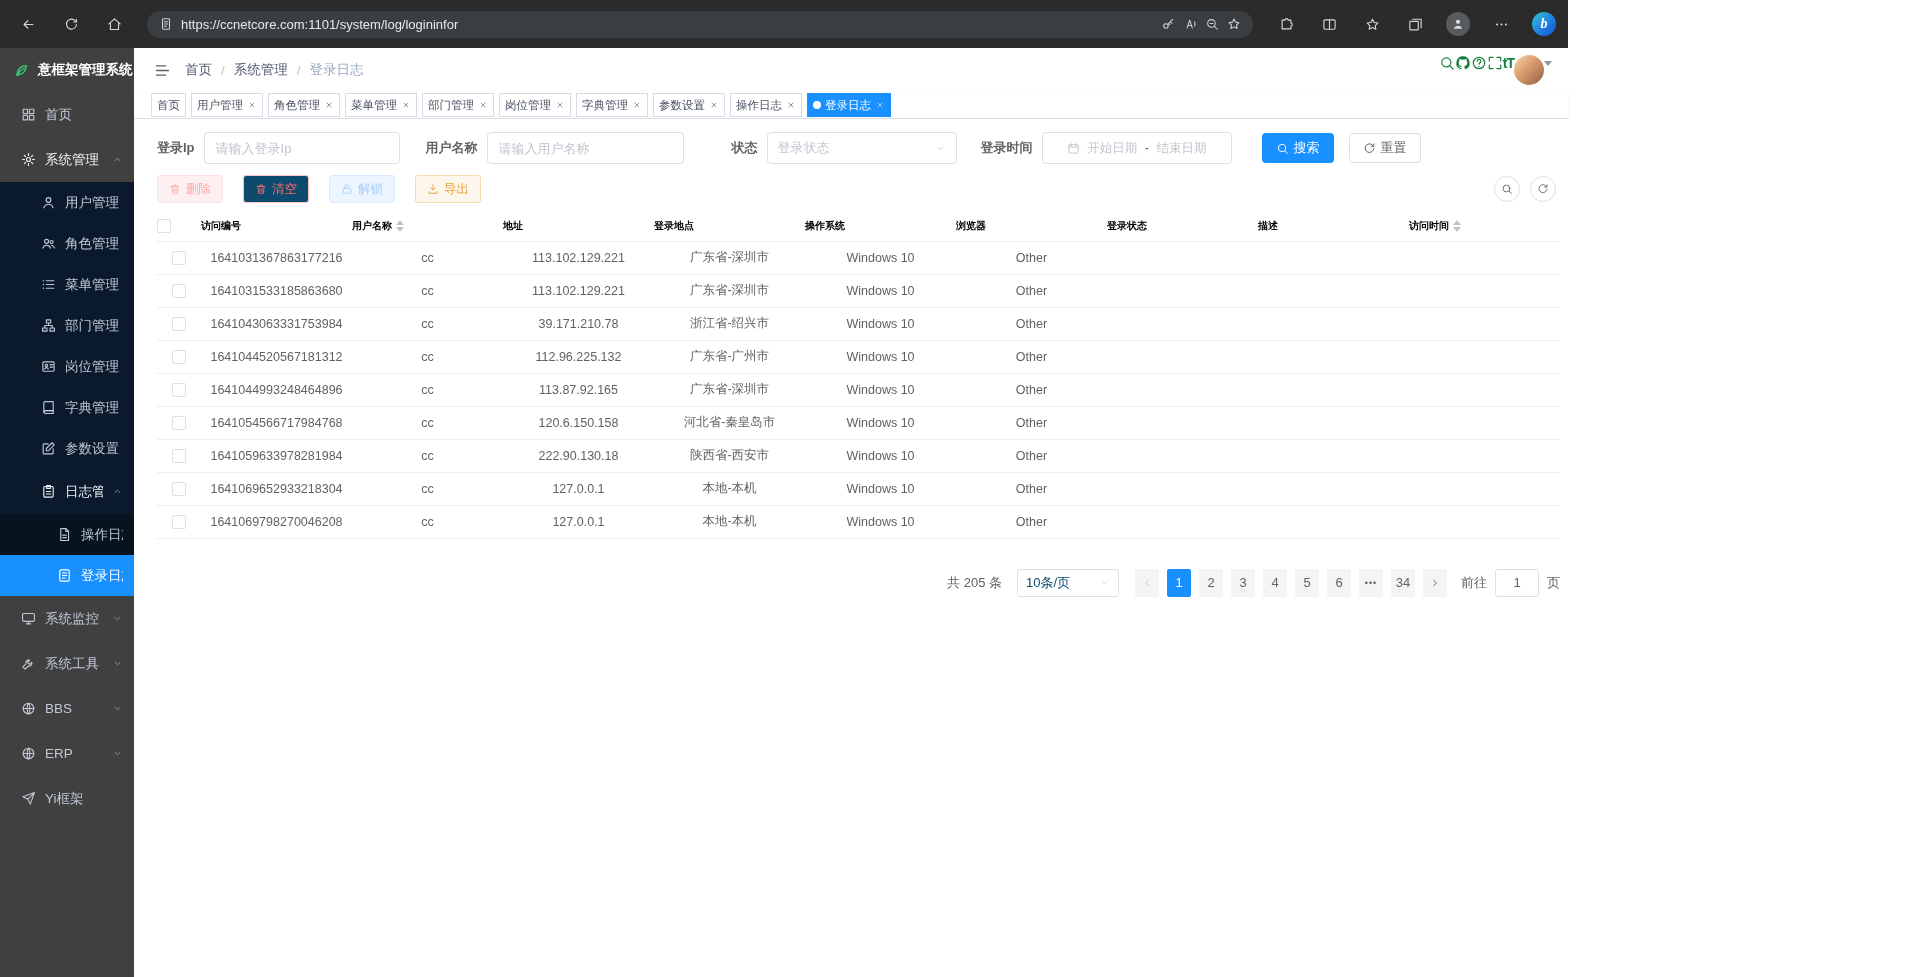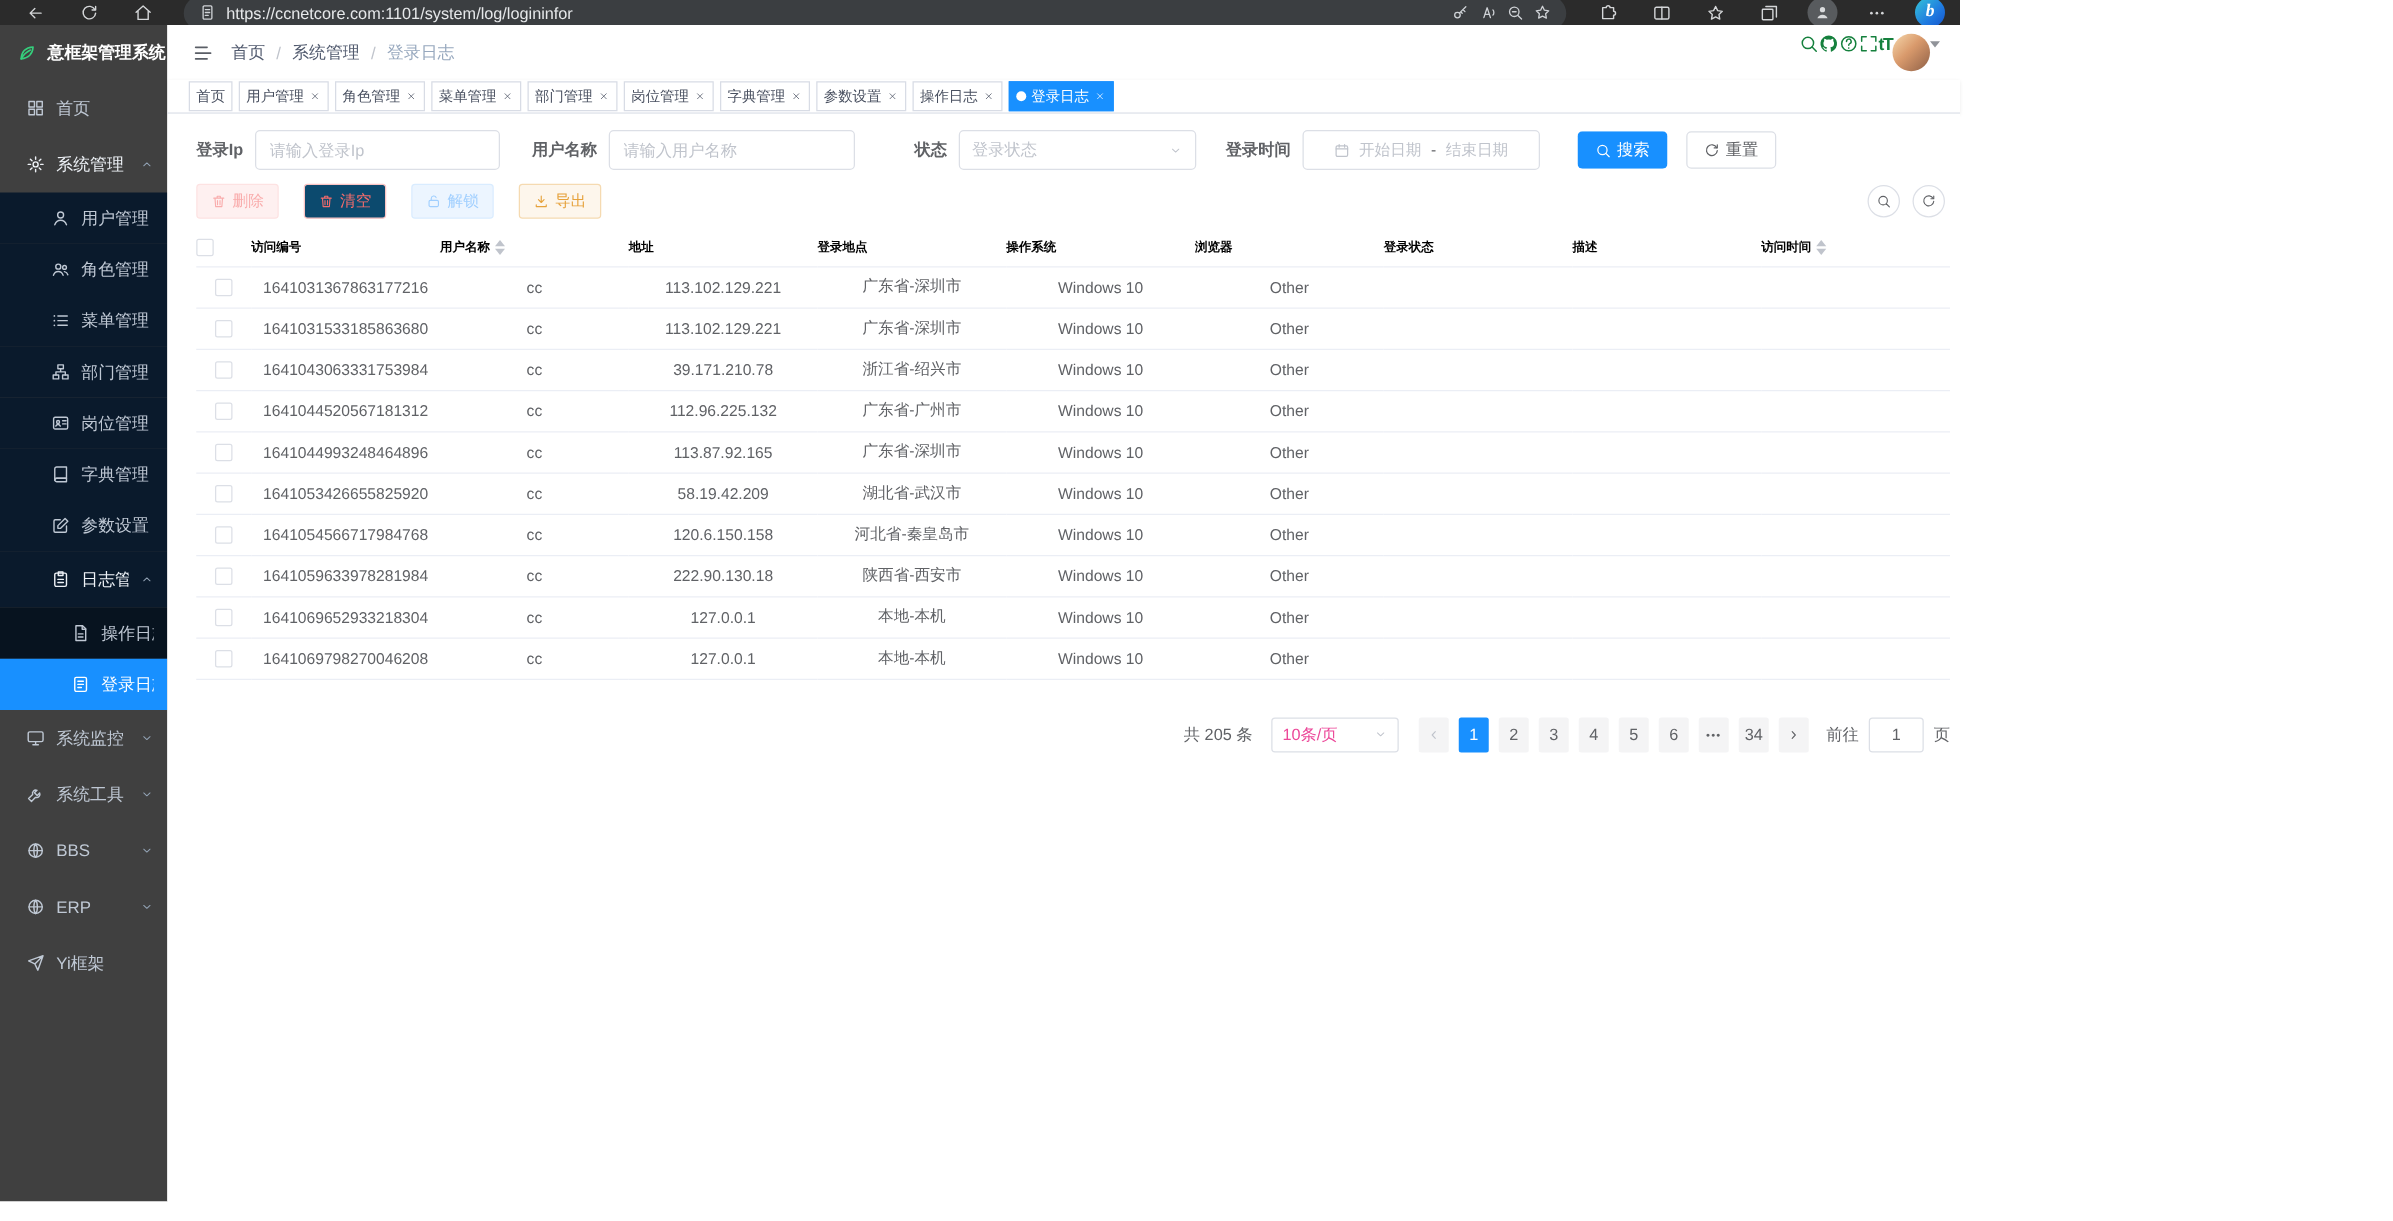--- a/index.html
+++ b/index.html
@@ -3,21 +3,21 @@
 <meta charset="utf-8">
 <style>
   *{margin:0;padding:0;box-sizing:border-box}
   html,body{width:1914px;height:977px;background:#fff;font-family:"Liberation Sans","DejaVu Sans",sans-serif;overflow:hidden}
   [data-icon]{display:inline-flex;align-items:center;justify-content:center;line-height:1}
   [data-icon] svg{width:1em;height:1em;display:block}
 
   .window{position:relative;width:1568px;height:977px;background:#fff}
 
   
-  .chrome{height:20px;background:#2b2b2b;display:flex;align-items:center;padding:0 12px 0 8px;gap:3px}
+  .chrome{height:48px;background:#2b2b2b;display:flex;align-items:center;padding:0 12px 0 8px;gap:3px}
   .cbtn{width:40px;height:30px;display:flex;align-items:center;justify-content:center;color:#d4d6d8;font-size:15px;background:none;border:none;cursor:pointer;flex-shrink:0}
   .urlbar{flex:1;height:27px;margin:0 10px;background:#3b3e41;border-radius:14px;display:flex;align-items:center;padding:0 12px;gap:8px;min-width:0}
   .urlbar .uicon{font-size:14px;color:#cfd2d6;flex-shrink:0;cursor:pointer}
   .url{flex:1;color:#e6e8ea;font-size:13px;white-space:nowrap;overflow:hidden}
   .chrome-avatar{width:24px;height:24px;border-radius:50%;background:#585b5e;color:#d9dbdd;display:flex;align-items:center;justify-content:center;font-size:14px;flex-shrink:0;margin:0 8px;cursor:pointer}
   .bing{width:24px;height:24px;border-radius:50%;background:linear-gradient(135deg,#35c6d8 0%,#1f7ae0 60%,#1553c9 100%);display:flex;align-items:center;justify-content:center;margin-left:8px;flex-shrink:0;cursor:pointer}
   .bing-b{color:#fff;font-weight:bold;font-size:14px;font-style:italic;font-family:"Liberation Serif","DejaVu Serif",serif}
 
   
   .app{display:flex;height:941px}
@@ -92,21 +92,21 @@
   th{height:30px;font-size:10px;color:#000000;font-weight:bold;border-bottom:1px solid #ebeef5;text-align:left;padding:0;white-space:nowrap}
   td{height:33px;font-size:12.5px;color:#606266;border-bottom:1px solid #ebeef5;text-align:center;padding:0;white-space:nowrap;overflow:hidden}
   .cb{display:inline-block;width:14px;height:14px;border:1px solid #dcdfe6;border-radius:2px;background:#fff;vertical-align:middle;cursor:pointer}
   .caret{display:inline-flex;flex-direction:column;margin-left:4px;vertical-align:middle;cursor:pointer}
   .caret i{display:block;width:0;height:0;border:4px solid transparent}
   .caret .up{border-top-width:0;border-bottom:5px solid #c0c4cc;margin-bottom:2px}
   .caret .down{border-bottom-width:0;border-top:5px solid #c0c4cc}
 
   .pager{display:flex;align-items:center;justify-content:flex-end;margin-top:30px;font-size:13px;color:#606266}
   .pager .total{margin-right:15px}
-  .psize{width:102px;height:28px;border:1px solid #dcdfe6;border-radius:3px;display:flex;align-items:center;justify-content:space-between;padding:0 8px;color:#ec4899;cursor:pointer;margin-right:12px;background:#fff}
+  .psize{width:102px;height:28px;border:1px solid #dcdfe6;border-radius:3px;display:flex;align-items:center;justify-content:space-between;padding:0 8px;color:#0c4a6e;cursor:pointer;margin-right:12px;background:#fff}
   .pbtn{min-width:24px;height:28px;background:#f4f4f5;border-radius:2px;margin:0 4px;display:inline-flex;align-items:center;justify-content:center;color:#606266;font-size:13px;padding:0 3px;cursor:pointer}
   .pbtn [data-icon]{font-size:12px}
   .pbtn.active{background:#1890ff;color:#fff}
   .pbtn.disabled{color:#c0c4cc;cursor:not-allowed}
   .pbtn.ell{font-size:9px;letter-spacing:1px}
   .goto-label{margin-left:10px;margin-right:8px}
   .goto-input{width:44px;height:28px;border:1px solid #dcdfe6;border-radius:3px;text-align:center;font-size:13px;color:#606266;outline:none;margin-right:8px}
 </style>
 </head>
 <body>
@@ -748,32 +748,20 @@
               <td>113.87.92.165</td>
               <td>广东省-深圳市</td>
               <td>Windows 10</td>
               <td>Other</td>
               <td></td>
               <td></td>
               <td></td>
             </tr>
             <tr>
               <td><span class="cb"></span></td>
-              <td>1641053426655825920</td>
-              <td>cc</td>
-              <td>58.19.42.209</td>
-              <td>湖北省-武汉市</td>
-              <td>Windows 10</td>
-              <td>Other</td>
-              <td></td>
-              <td></td>
-              <td></td>
-            </tr>
-            <tr>
-              <td><span class="cb"></span></td>
               <td>1641054566717984768</td>
               <td>cc</td>
               <td>120.6.150.158</td>
               <td>河北省-秦皇岛市</td>
               <td>Windows 10</td>
               <td>Other</td>
               <td></td>
               <td></td>
               <td></td>
             </tr>

